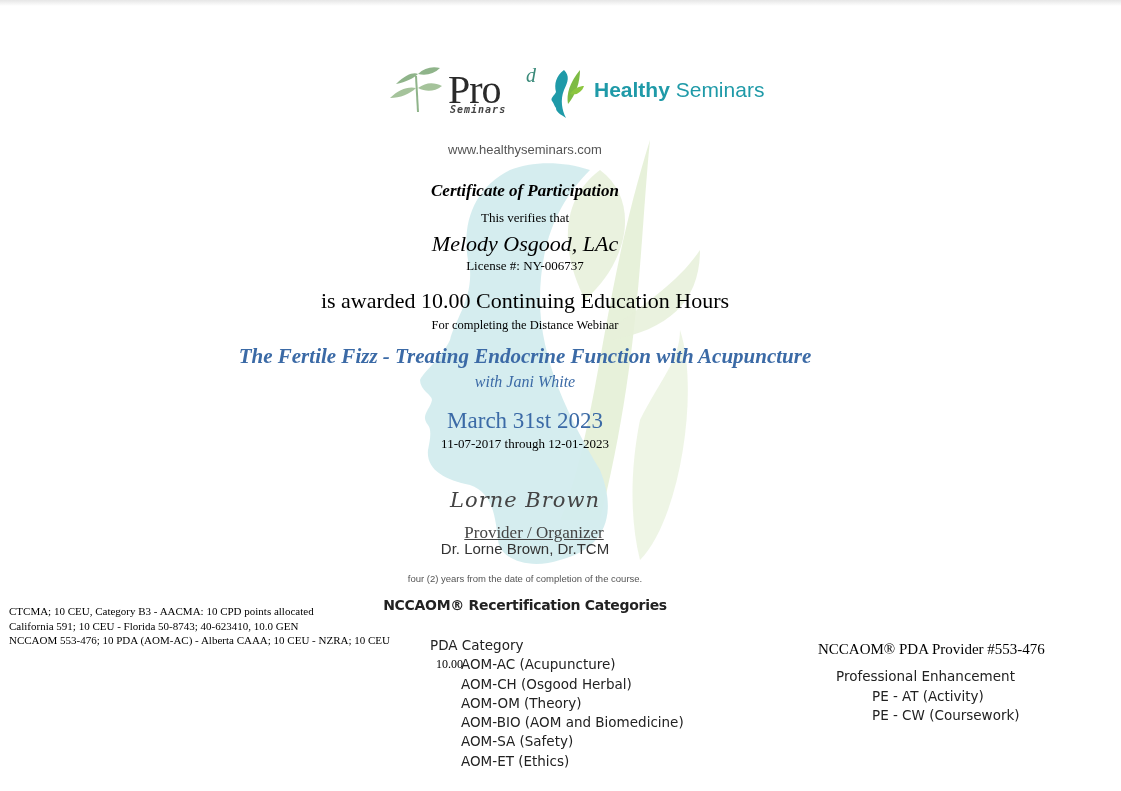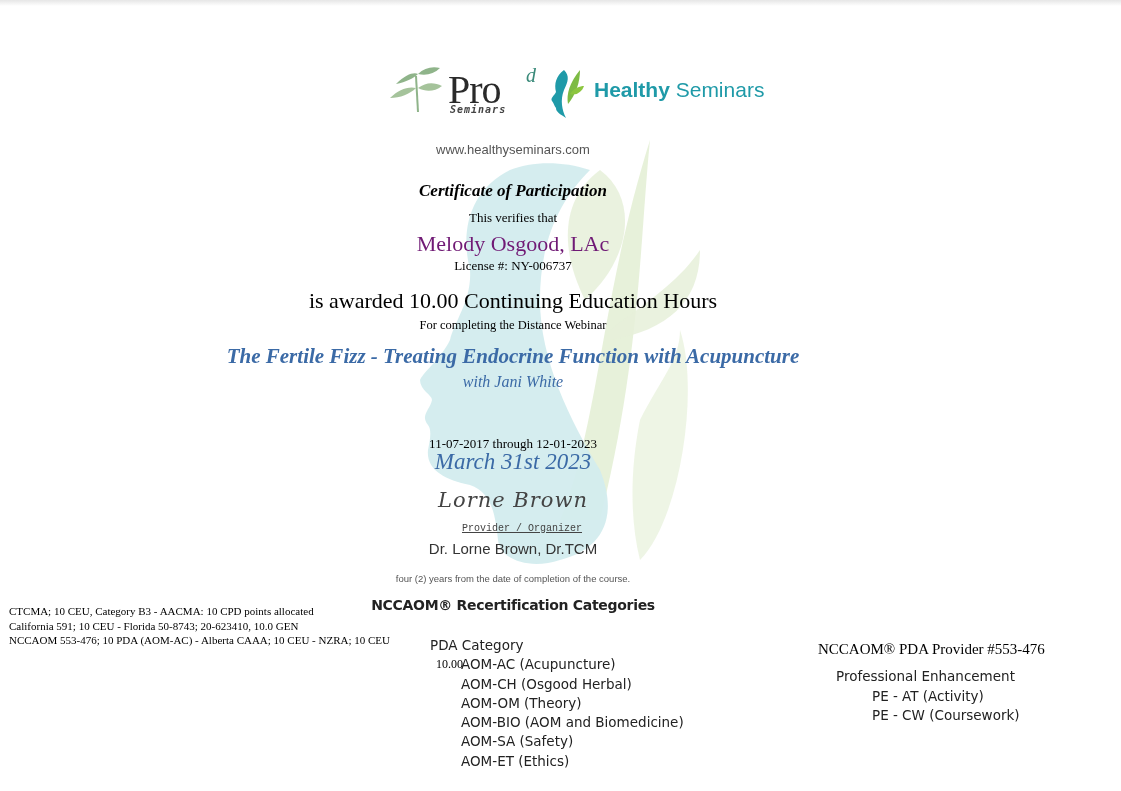--- a/index.html
+++ b/index.html
@@ -7,21 +7,21 @@
       width: 1121px; height: 791px; position: relative; overflow: hidden;
       background: #ffffff;
       font-family: "Liberation Serif", serif;
       color: #000;
     }
     .top-shade {
       position: absolute; left: 0; top: 0; width: 1121px; height: 6px;
       background: linear-gradient(#e6e6e6, #ffffff);
     }
     .abs { position: absolute; }
-    .center { left: 0; width: 1026px; text-align: center; white-space: nowrap; }
+    .center { left: 12px; width: 1026px; text-align: center; white-space: nowrap; }
 
     
     .watermark { position: absolute; left: 0; top: 0; width: 1121px; height: 791px; pointer-events: none; }
 
     
     .logo-pro { position: absolute; left: 388px; top: 64px; width: 150px; height: 56px; }
     .pro-word {
       position: absolute; left: 60px; top: 2px;
       font-family: "Liberation Serif", serif; font-size: 40px;
       color: #2a2a2a; letter-spacing: -1px;
@@ -38,31 +38,31 @@
     .logo-hs { position: absolute; left: 548px; top: 64px; width: 220px; height: 58px; }
     .hs-text {
       position: absolute; left: 46px; top: 14px; font-family: "Liberation Sans", sans-serif;
       font-size: 21px; color: #1f9aa8; white-space: nowrap;
     }
     .hs-text b { font-weight: bold; }
 
     .url { top: 142px; font-family: "Liberation Sans", sans-serif; font-size: 13px; color: #555; }
     .cert-title { top: 181px; font-size: 17px; font-weight: bold; font-style: italic; }
     .verifies { top: 210px; font-size: 13px; }
-    .recipient { top: 231px; font-size: 22px; color: #701a75; }
+    .recipient { top: 231px; font-size: 22px; font-style: italic; color: #000000; }
     .license { top: 258px; font-size: 13px; }
     .awarded { top: 288px; font-size: 22px; }
     .completing { top: 318px; font-size: 12.5px; }
     .course { top: 344px; font-size: 21px; font-weight: bold; font-style: italic; color: #3b6aa6; }
     .presenter { top: 373px; font-size: 16px; font-style: italic; color: #3b6aa6; }
-    .date { top: 408px; font-size: 23px; font-style: italic; color: #3b6aa6; margin-top: 41px; }
+    .date { top: 408px; font-size: 23px; color: #3b6aa6; }
     .range { top: 436px; font-size: 13px; }
 
     .signature { top: 488px; font-family: "DejaVu Serif", serif; font-style: italic; font-size: 21px; color: #444; letter-spacing: 1px; }
-    .provider-role { top: 523px; font-family: Liberation Mono, monospace; font-size: 10px; color: #444; padding-left: 9px; }
+    .provider-role { top: 523px; font-family: Liberation Serif, serif; font-size: 17px; color: #444; padding-left: 9px; }
     .provider-role span { text-decoration: underline; }
     .provider-name { top: 540px; font-family: "Liberation Sans", sans-serif; font-size: 15px; color: #333; }
     .retain { top: 573px; font-family: "Liberation Sans", sans-serif; font-size: 9.5px; color: #555; line-height: 11px; }
     .nccaom-head { top: 597px; font-family: "DejaVu Sans", sans-serif; font-size: 14px; font-weight: bold; color: #222; letter-spacing: -0.3px; }
 
     .accreditations { left: 9px; top: 604px; font-size: 11px; line-height: 14.5px; color: #000; white-space: nowrap; }
     .accreditations div { height: 14.5px; }
 
     .pda { left: 426px; top: 636px; font-family: "DejaVu Sans", sans-serif; font-size: 13.5px; color: #222; line-height: 19.3px; white-space: nowrap; }
     .pda .hdr { margin-left: 4px; }
@@ -132,21 +132,21 @@
 <div class="abs center provider-name">Dr. Lorne Brown, Dr.TCM</div>
 
 <div class="abs center retain">
   <div>four (2) years from the date of completion of the course.</div>
 </div>
 
 <div class="abs center nccaom-head">NCCAOM® Recertification Categories</div>
 
 <div class="abs accreditations">
   <div>CTCMA; 10 CEU, Category B3 - AACMA: 10 CPD points allocated</div>
-  <div>California 591; 10 CEU - Florida 50-8743; 20-623410, 10.0 GEN</div>
+  <div>California 591; 10 CEU - Florida 50-8743; 40-623410, 10.0 GEN</div>
   <div>NCCAOM 553-476; 10 PDA (AOM-AC) - Alberta CAAA; 10 CEU - NZRA; 10 CEU</div>
 </div>
 
 <div class="abs pda">
   <div class="hdr">PDA Category</div>
   <div class="row">
     <span class="hours">10.00</span>
     <span>AOM-AC (Acupuncture)</span>
   </div>
   <div class="row">

